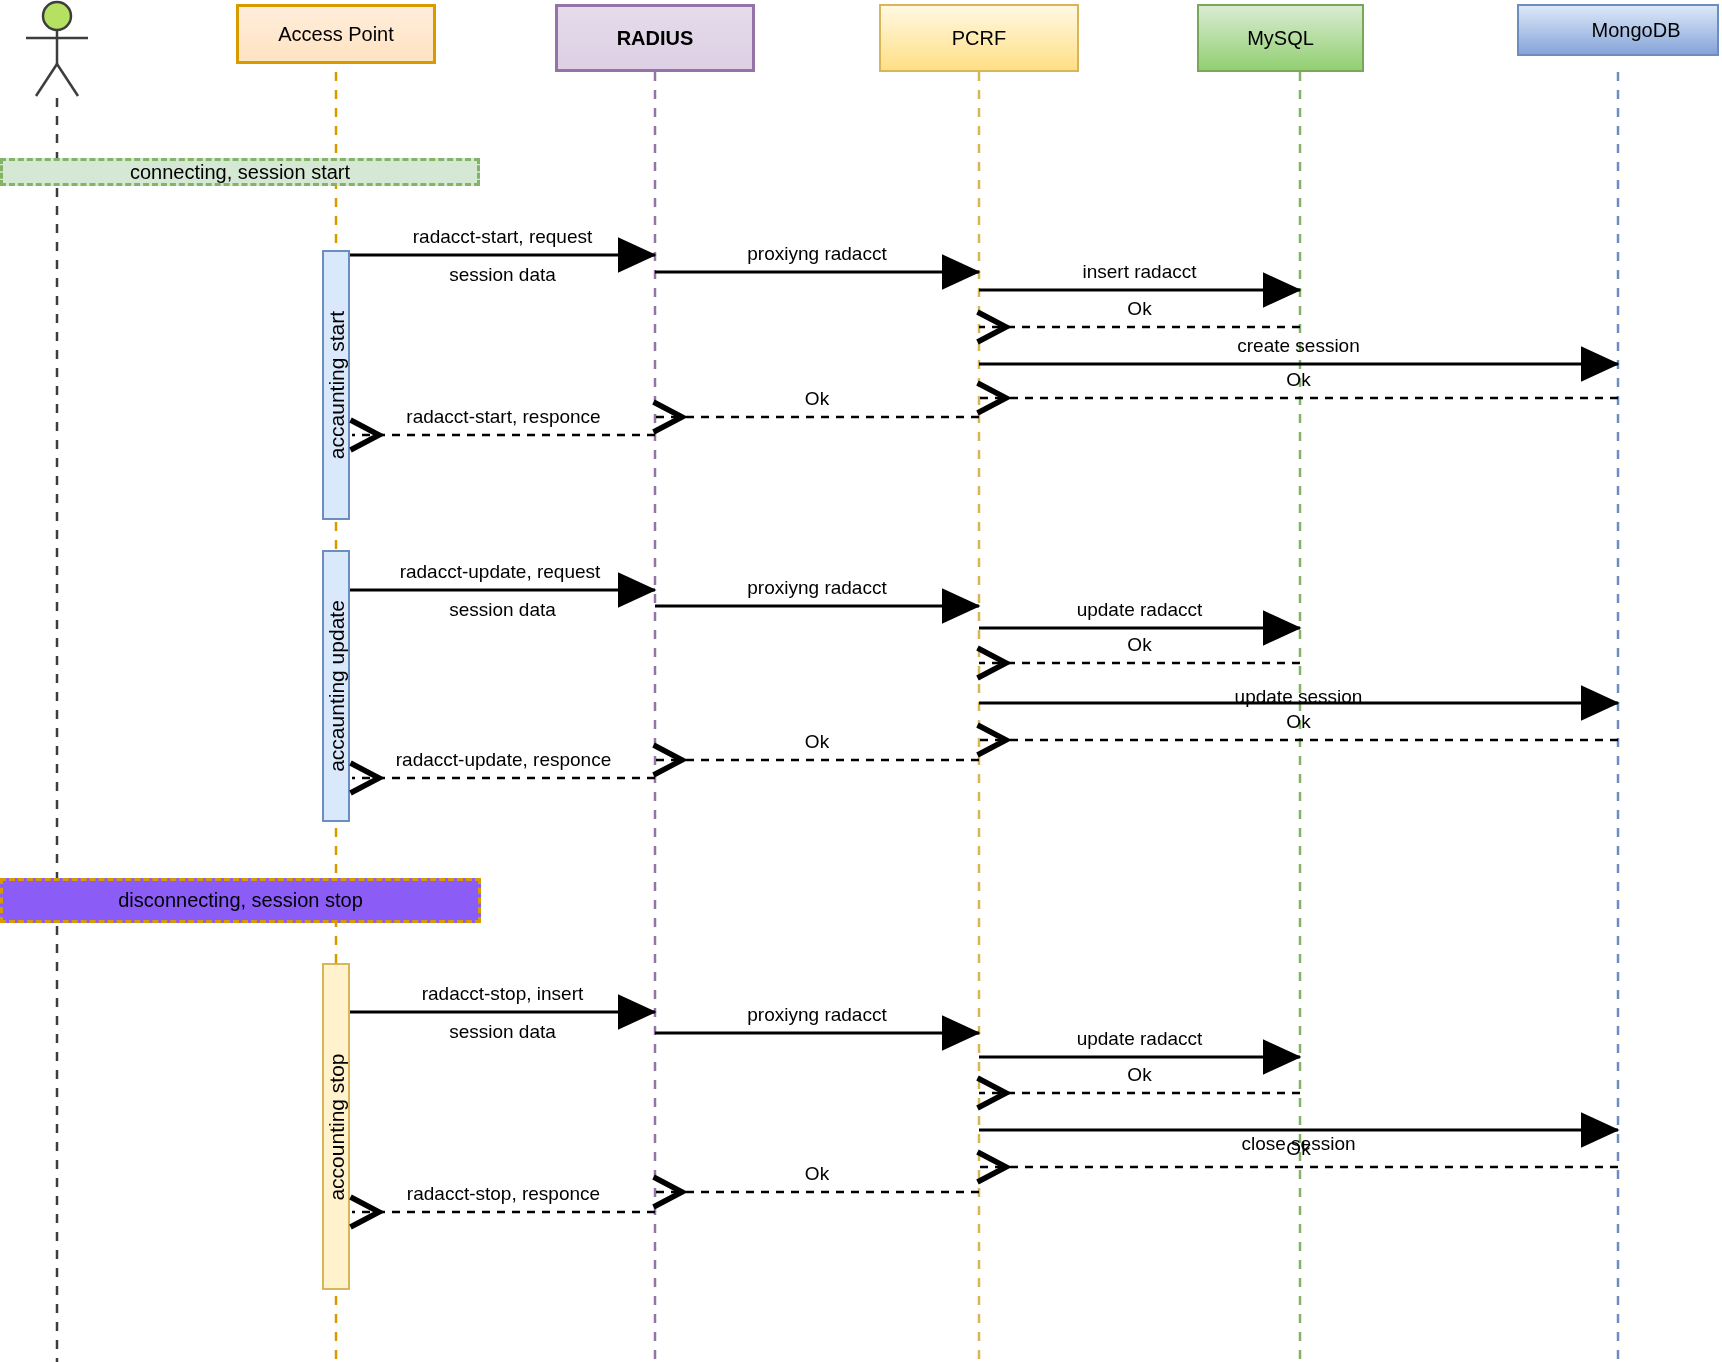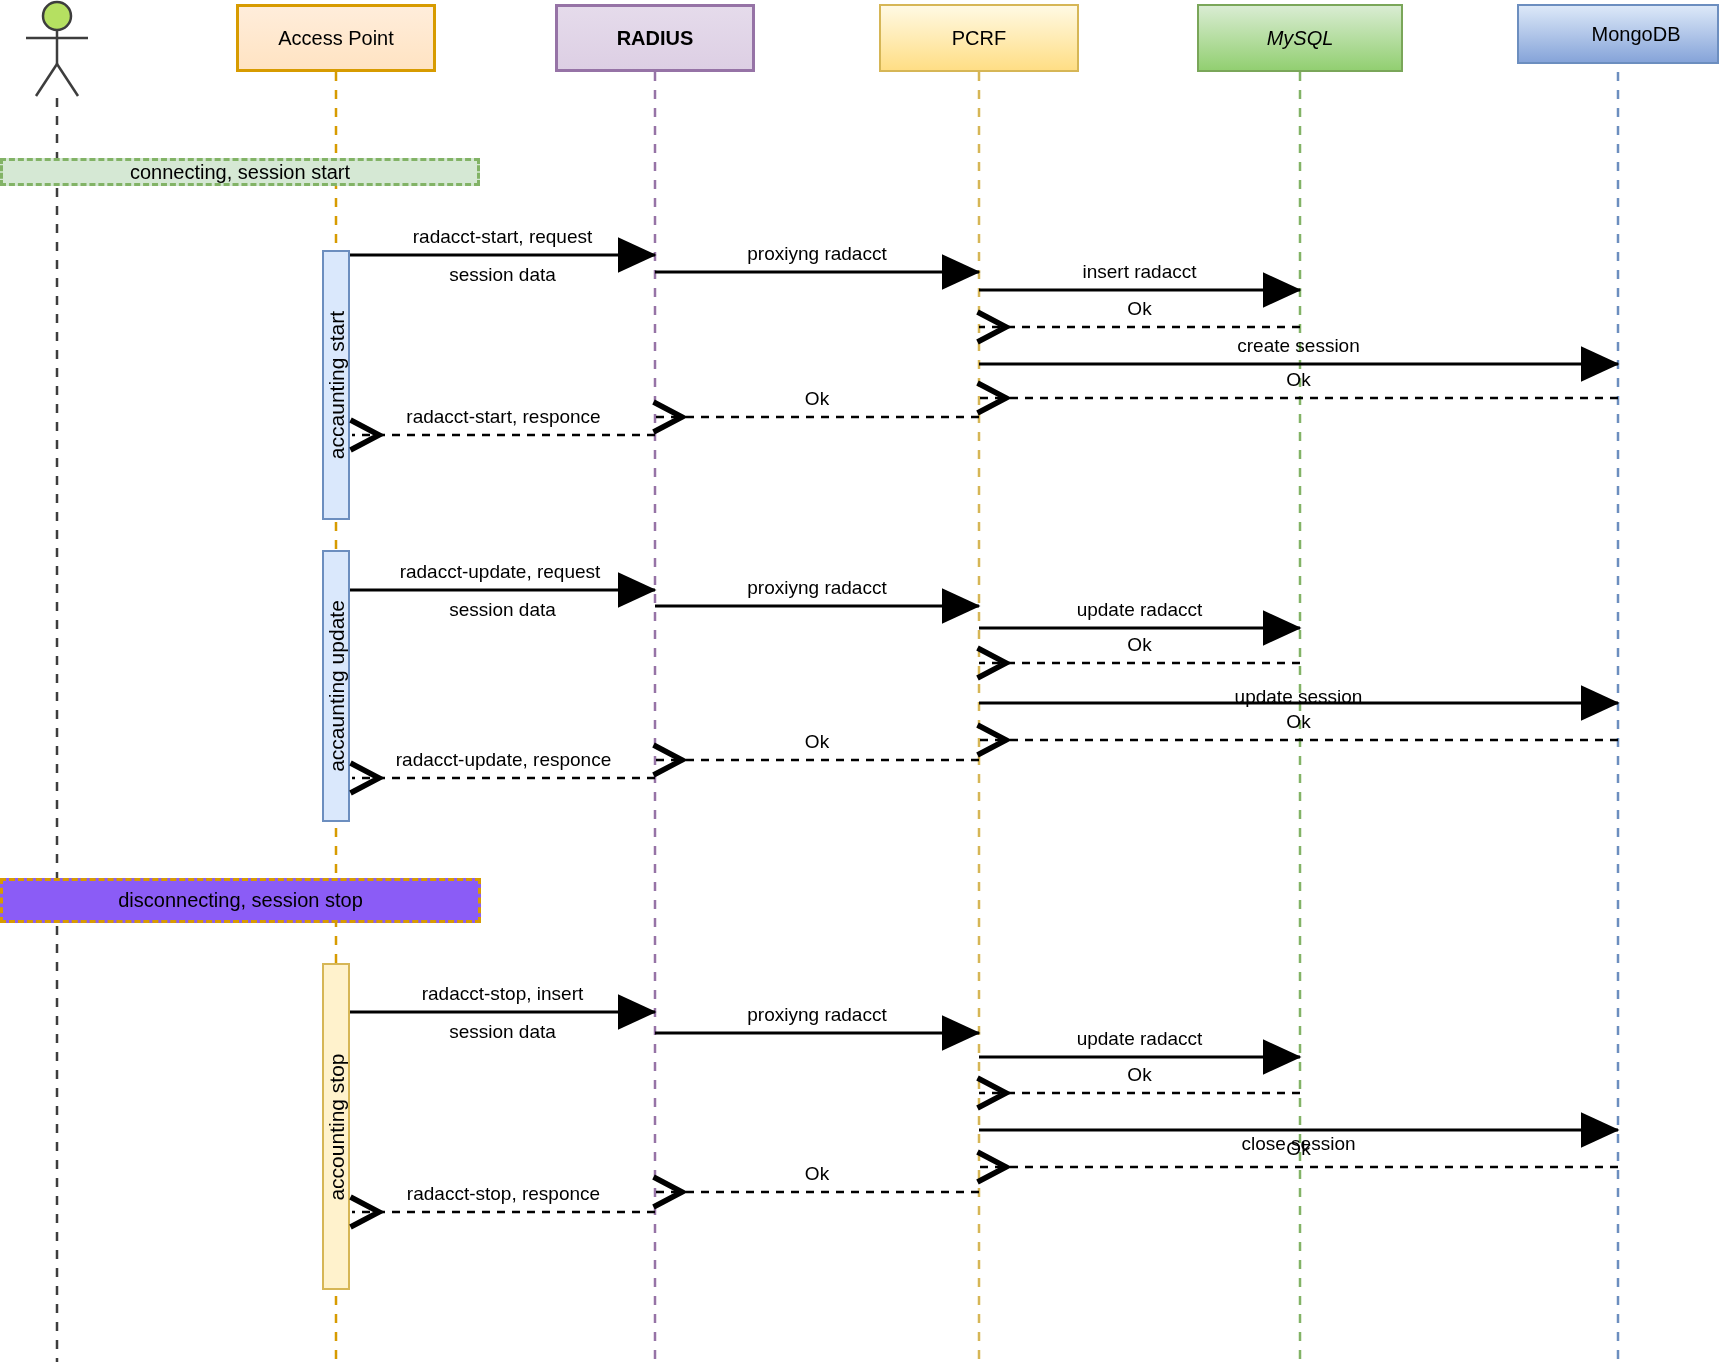--- a/index.html
+++ b/index.html
@@ -31,25 +31,25 @@
         <line x1="57" y1="64" x2="36" y2="96"></line>
         <line x1="57" y1="64" x2="78" y2="96"></line>
       </g>
       <line x1="336" y1="72" x2="336" y2="1362" stroke="#d79b00" stroke-width="2.5" stroke-dasharray="9,9"></line>
       <line x1="655" y1="72" x2="655" y2="1362" stroke="#9673a6" stroke-width="2.5" stroke-dasharray="9,9"></line>
       <line x1="979" y1="72" x2="979" y2="1362" stroke="#d6b656" stroke-width="2.5" stroke-dasharray="9,9"></line>
       <line x1="1300" y1="72" x2="1300" y2="1362" stroke="#82b366" stroke-width="2.5" stroke-dasharray="9,9"></line>
       <line x1="1618" y1="72" x2="1618" y2="1362" stroke="#6c8ebf" stroke-width="2.5" stroke-dasharray="9,9"></line>
     </svg>
   <div id="shapes">
-      <div class="pbox" style="left: 236px; top: 4px; width: 200px; height: 68px; border: 3px solid rgb(215, 155, 0); background: linear-gradient(rgb(255, 237, 219), rgb(255, 227, 194));">Access Point</div>
+      <div class="pbox" style="left: 236px; top: 4px; width: 200px; height: 60px; border: 3px solid rgb(215, 155, 0); background: linear-gradient(rgb(255, 237, 219), rgb(255, 227, 194));">Access Point</div>
       <div class="pbox" style="left: 555px; top: 4px; width: 200px; height: 68px; border: 3px solid rgb(150, 115, 166); background: linear-gradient(rgb(229, 219, 235), rgb(221, 207, 228)); font-weight: bold;">RADIUS</div>
       <div class="pbox" style="left: 879px; top: 4px; width: 200px; height: 68px; border: 2.5px solid rgb(214, 182, 86); background: linear-gradient(rgb(255, 249, 227), rgb(255, 222, 133));">PCRF</div>
-      <div class="pbox" style="left: 1197px; top: 4px; width: 206px; height: 68px; border: 2.5px solid rgb(122, 166, 89); background: linear-gradient(rgb(217, 236, 210), rgb(146, 207, 113)); font-style: italic;">MySQL</div>
-      <div class="pbox" style="left: 1517px; top: 4px; width: 202px; height: 60px; border: 2.5px solid rgb(108, 142, 191); background: linear-gradient(rgb(220, 232, 248), rgb(134, 164, 217)); padding-left: 36px;">MongoDB</div>
+      <div class="pbox" style="left: 1197px; top: 4px; width: 167px; height: 68px; border: 2.5px solid rgb(122, 166, 89); background: linear-gradient(rgb(217, 236, 210), rgb(146, 207, 113));">MySQL</div>
+      <div class="pbox" style="left: 1517px; top: 4px; width: 202px; height: 52px; border: 2.5px solid rgb(108, 142, 191); background: linear-gradient(rgb(220, 232, 248), rgb(134, 164, 217)); padding-left: 36px;">MongoDB</div>
       <div class="banner" style="left: 0px; top: 158px; width: 480px; height: 28px; background: rgb(213, 232, 212); border: 3px dashed rgb(130, 179, 102);">connecting, session start</div>
       <div class="banner" style="left: 0px; top: 878px; width: 481px; height: 45px; background: #8b5cf6; border: 3px dashed rgb(215, 155, 0);">disconnecting, session stop</div>
       <div class="actbar" style="left: 322px; top: 250px; width: 28px; height: 270px; background: rgb(218, 232, 252); border: 2px solid rgb(108, 142, 191);"></div>
       <div class="actlabel" style="left: 337px; top: 385px;">accaunting start</div>
       <div class="actbar" style="left: 322px; top: 550px; width: 28px; height: 272px; background: rgb(218, 232, 252); border: 2px solid rgb(108, 142, 191);"></div>
       <div class="actlabel" style="left: 337px; top: 686px;">accaunting update</div>
       <div class="actbar" style="left: 322px; top: 963px; width: 28px; height: 327px; background: rgb(255, 242, 204); border: 2px solid rgb(214, 182, 86);"></div>
       <div class="actlabel" style="left: 337px; top: 1126.5px;">accounting stop</div>
     </div>
   <svg id="arrows" xmlns="http://www.w3.org/2000/svg">

